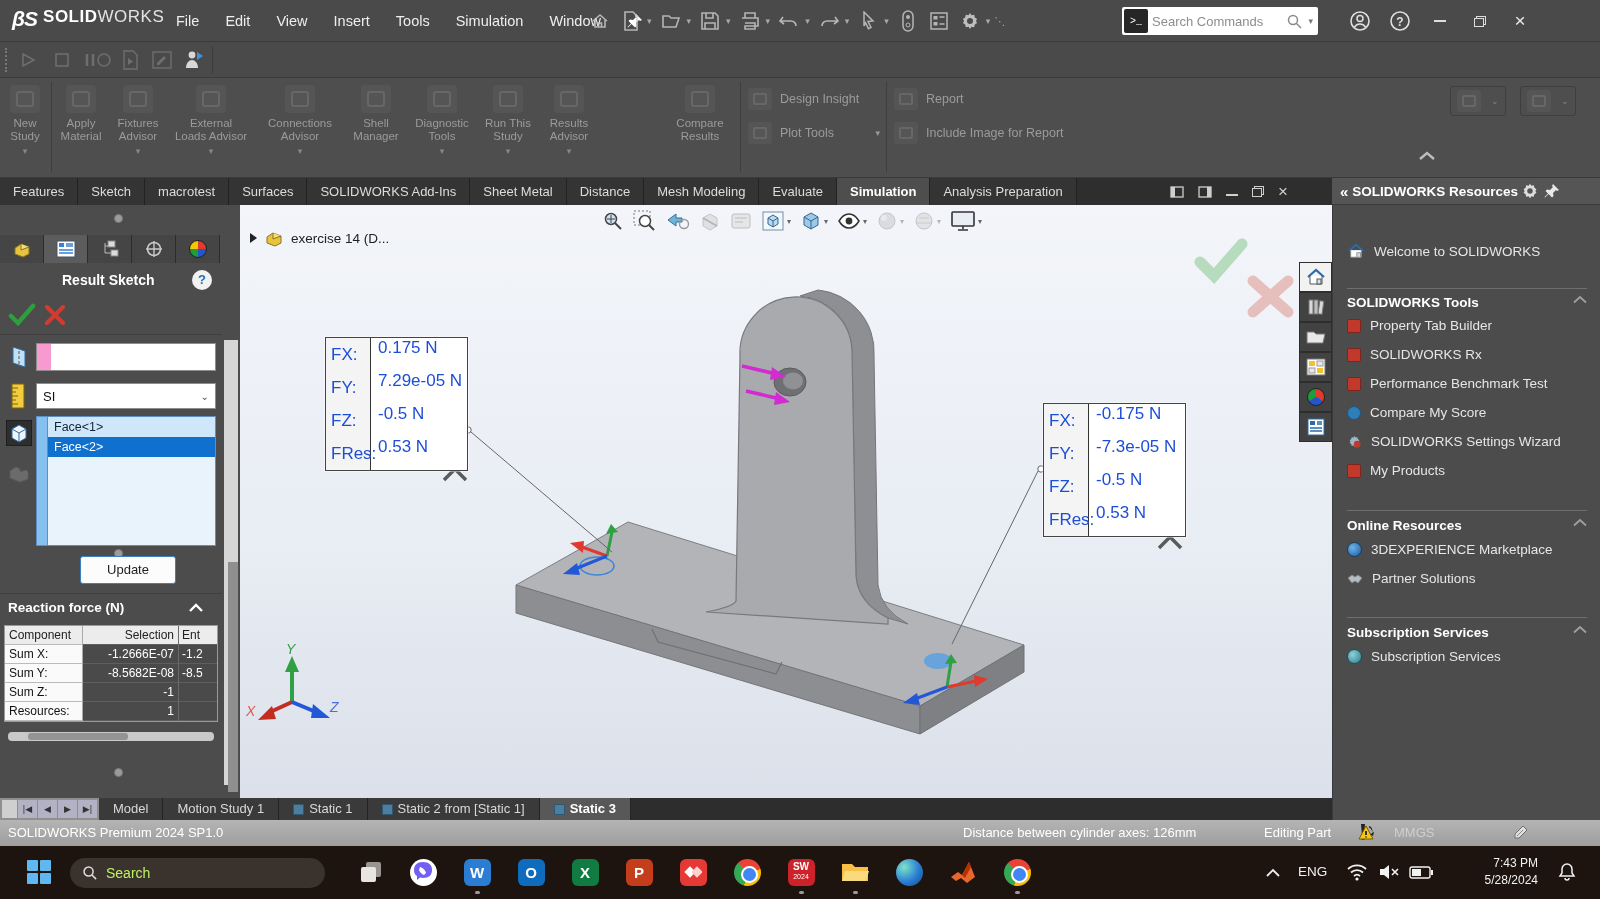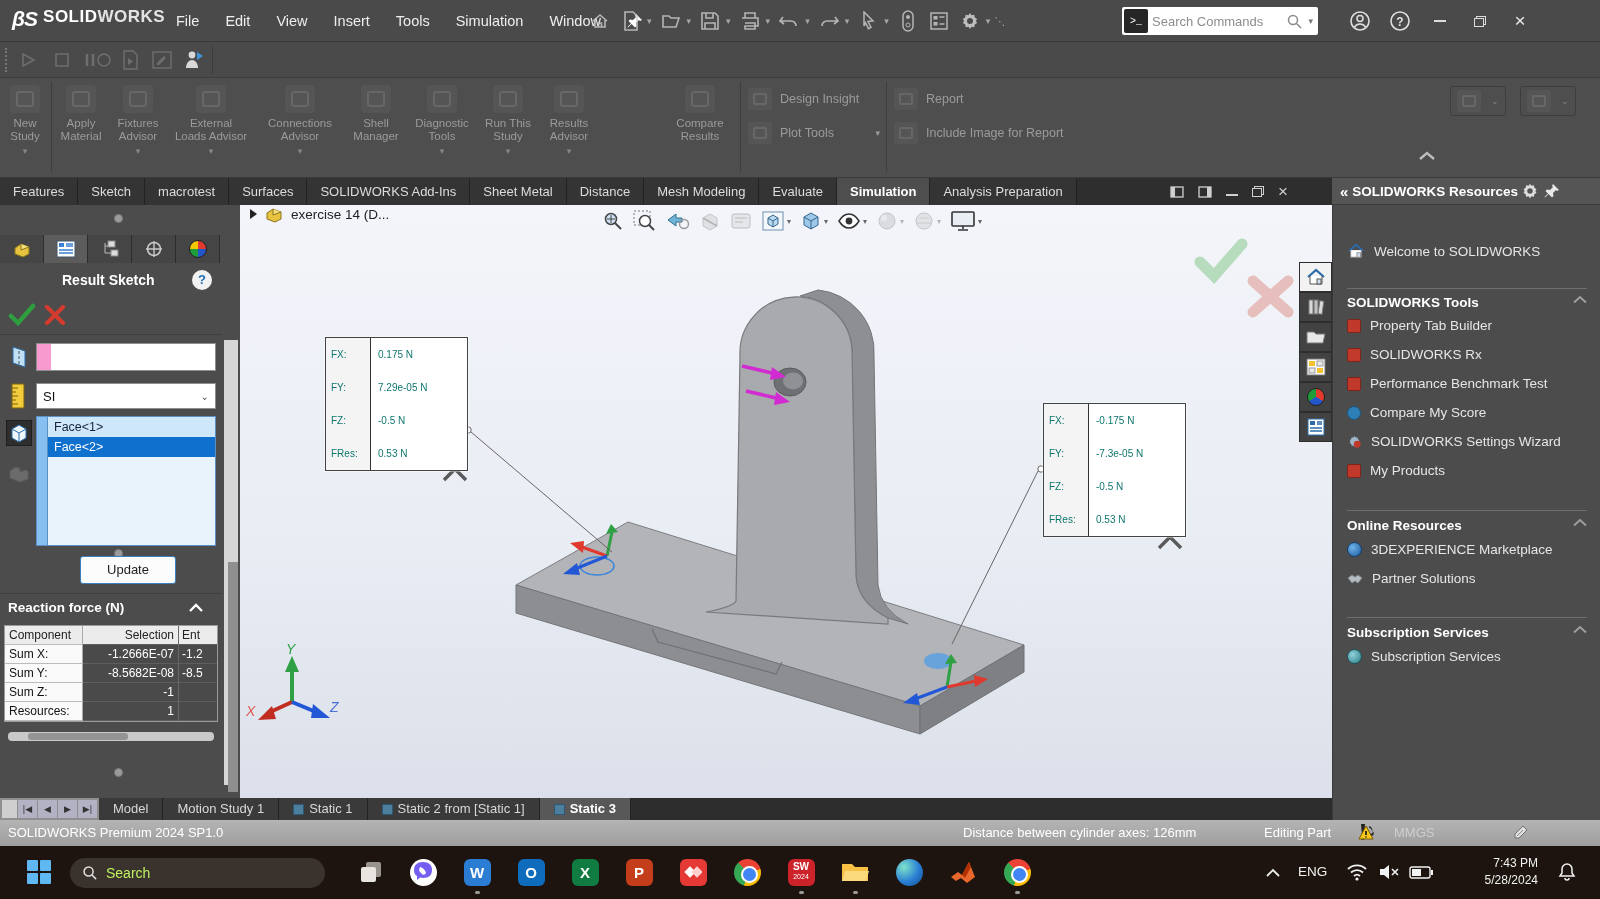--- a/index.html
+++ b/index.html
@@ -7,21 +7,21 @@
   body{font-family:"Liberation Sans",sans-serif;-webkit-font-smoothing:antialiased}
   #root{position:relative;width:1600px;height:899px;background:#4c4c4c;overflow:hidden;font-size:13px}
   .abs{position:absolute}
   svg{display:block}
 
   
   .titlebar{position:absolute;left:0;top:0;width:1600px;height:42px;background:#4a4a4a;border-bottom:1px solid #3a3a3a;color:#ececec}
   .brand{position:absolute;left:12px;top:7px;display:flex;gap:6px;color:#fff}
   .brand .b1{font-weight:bold;font-style:italic;font-size:21px;letter-spacing:-1px}
   .brand .b2{font-weight:bold;font-size:17px;letter-spacing:.5px}
-  .brand .b3{font-weight:700;font-size:17px;letter-spacing:.5px;color:#e3e3e3}
+  .brand .b3{font-weight:400;font-size:17px;letter-spacing:.5px;color:#e3e3e3}
   .menus{position:absolute;left:176px;top:0;height:42px;display:flex;align-items:center;gap:26px;font-size:14.5px;color:#eee}
   .menus span{cursor:default}
   .qrow{position:absolute;left:588px;top:0;height:42px;display:flex;align-items:center;gap:7px}
   .qi{width:24px;height:24px;opacity:.85;display:flex;align-items:center;justify-content:center}
   .qcaret{color:#a8a8a8;font-size:9px;margin-left:-3px}
   .searchbox{position:absolute;left:1122px;top:7px;width:196px;height:28px;background:#fff;border-radius:2px;display:flex;align-items:center}
   .sc-term{width:24px;height:24px;background:#262626;border-radius:2px;margin:0 4px 0 2px;color:#fff;font-size:10px;display:flex;align-items:center;justify-content:center;font-family:"Liberation Mono",monospace}
   .searchbox input{flex:1;border:none;outline:none;font-size:13px;color:#333;min-width:0;font-family:"Liberation Sans",sans-serif}
   .searchbox input::placeholder{color:#8d8d8d}
   .winbtn{width:40px;height:34px;display:flex;align-items:center;justify-content:center;color:#e8e8e8}
@@ -84,27 +84,27 @@
   .hscroll{position:absolute;left:8px;top:527px;width:206px;height:9px;background:#c9c9c9;border-radius:4px}
   .hthumb{position:absolute;left:20px;top:1px;width:100px;height:7px;background:#949494;border-radius:3px}
   .dot{width:9px;height:9px;border-radius:50%;background:#9b9b9b;border:1px solid #7a7a7a}
   .vscroll{position:absolute;left:222px;top:205px;width:18px;height:593px;background:#4c4c4c}
   .vtrack{position:absolute;left:2px;top:135px;width:14px;height:445px;background:#d6d6d6}
   .vthumb{position:absolute;left:4px;top:222px;width:10px;height:230px;background:#8f8f8f}
   .splitter{position:absolute;left:240px;top:458px;width:11px;height:44px;background:#dcdcdc;border-radius:0 5px 5px 0;display:flex;align-items:center;justify-content:center}
 
   
   .viewport{position:absolute;left:240px;top:205px;width:1092px;height:593px;background:linear-gradient(180deg,#f3f5fa 0%,#e9edf4 55%,#dbe0ea 100%);overflow:hidden}
-  .doclabel{position:absolute;left:10px;top:0;display:flex;align-items:center;gap:7px;color:#222;font-size:13.5px}
+  .doclabel{position:absolute;left:10px;top:24px;display:flex;align-items:center;gap:7px;color:#222;font-size:13.5px}
   .tri-r{width:0;height:0;border-left:7px solid #222;border-top:5px solid transparent;border-bottom:5px solid transparent}
   .hud{position:absolute;left:362px;top:5px;display:flex;align-items:center;gap:9px}
   .hudi{display:flex;align-items:center;gap:2px}
   .hudcar{color:#666;font-size:8px}
   .callout{position:absolute;background:#fff;border:1.4px solid #444;box-shadow:0 0 0 1px rgba(255,255,255,.4)}
-  .crow{display:flex;height:33px;align-items:center;font-size:10px;color:#0f766e}
+  .crow{display:flex;height:33px;align-items:flex-start;font-size:17px;color:#1d4ed8}
   .clab{width:45px;height:100%;background:#f4f4f4;border-right:1.6px solid #333;display:flex;align-items:center;padding-left:5px}
   .cval{padding-left:7px;white-space:nowrap}
 
   
   .tpstrip{position:absolute;left:1299px;top:262px;width:33px}
   .tpsbtn{width:33px;height:30px;background:#424242;border:1px solid #2e2e2e;display:flex;align-items:center;justify-content:center}
   .tpsbtn.active{background:#f2f2f2}
   .tpanel{position:absolute;left:1332px;top:205px;width:268px;height:615px;background:#4c4c4c;border-left:1px solid #3a3a3a;color:#e6e6e6}
   .tpitem{position:absolute;left:14px;display:flex;align-items:center;gap:9px;font-size:13.5px;color:#e6e6e6;white-space:nowrap}
   .tpsect{position:absolute;left:14px;width:240px;font-weight:bold;font-size:13.5px;color:#fff;display:flex}

